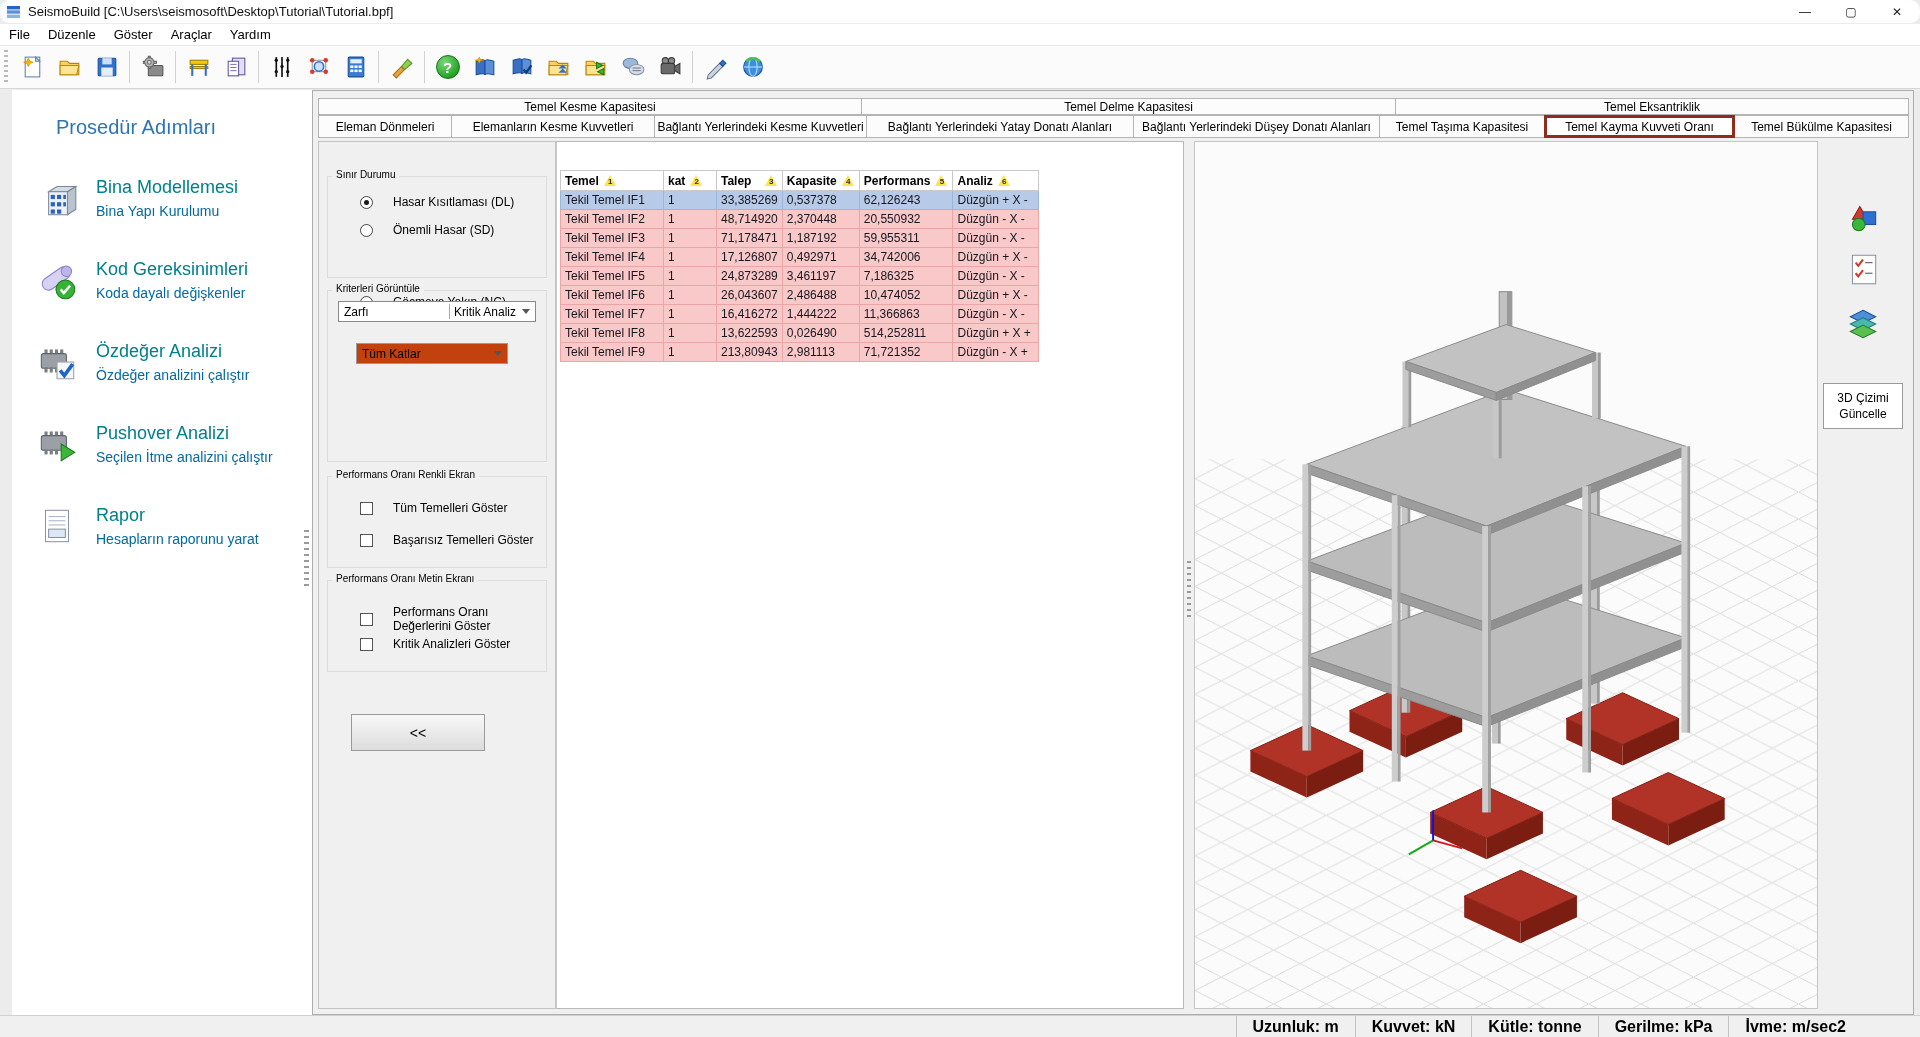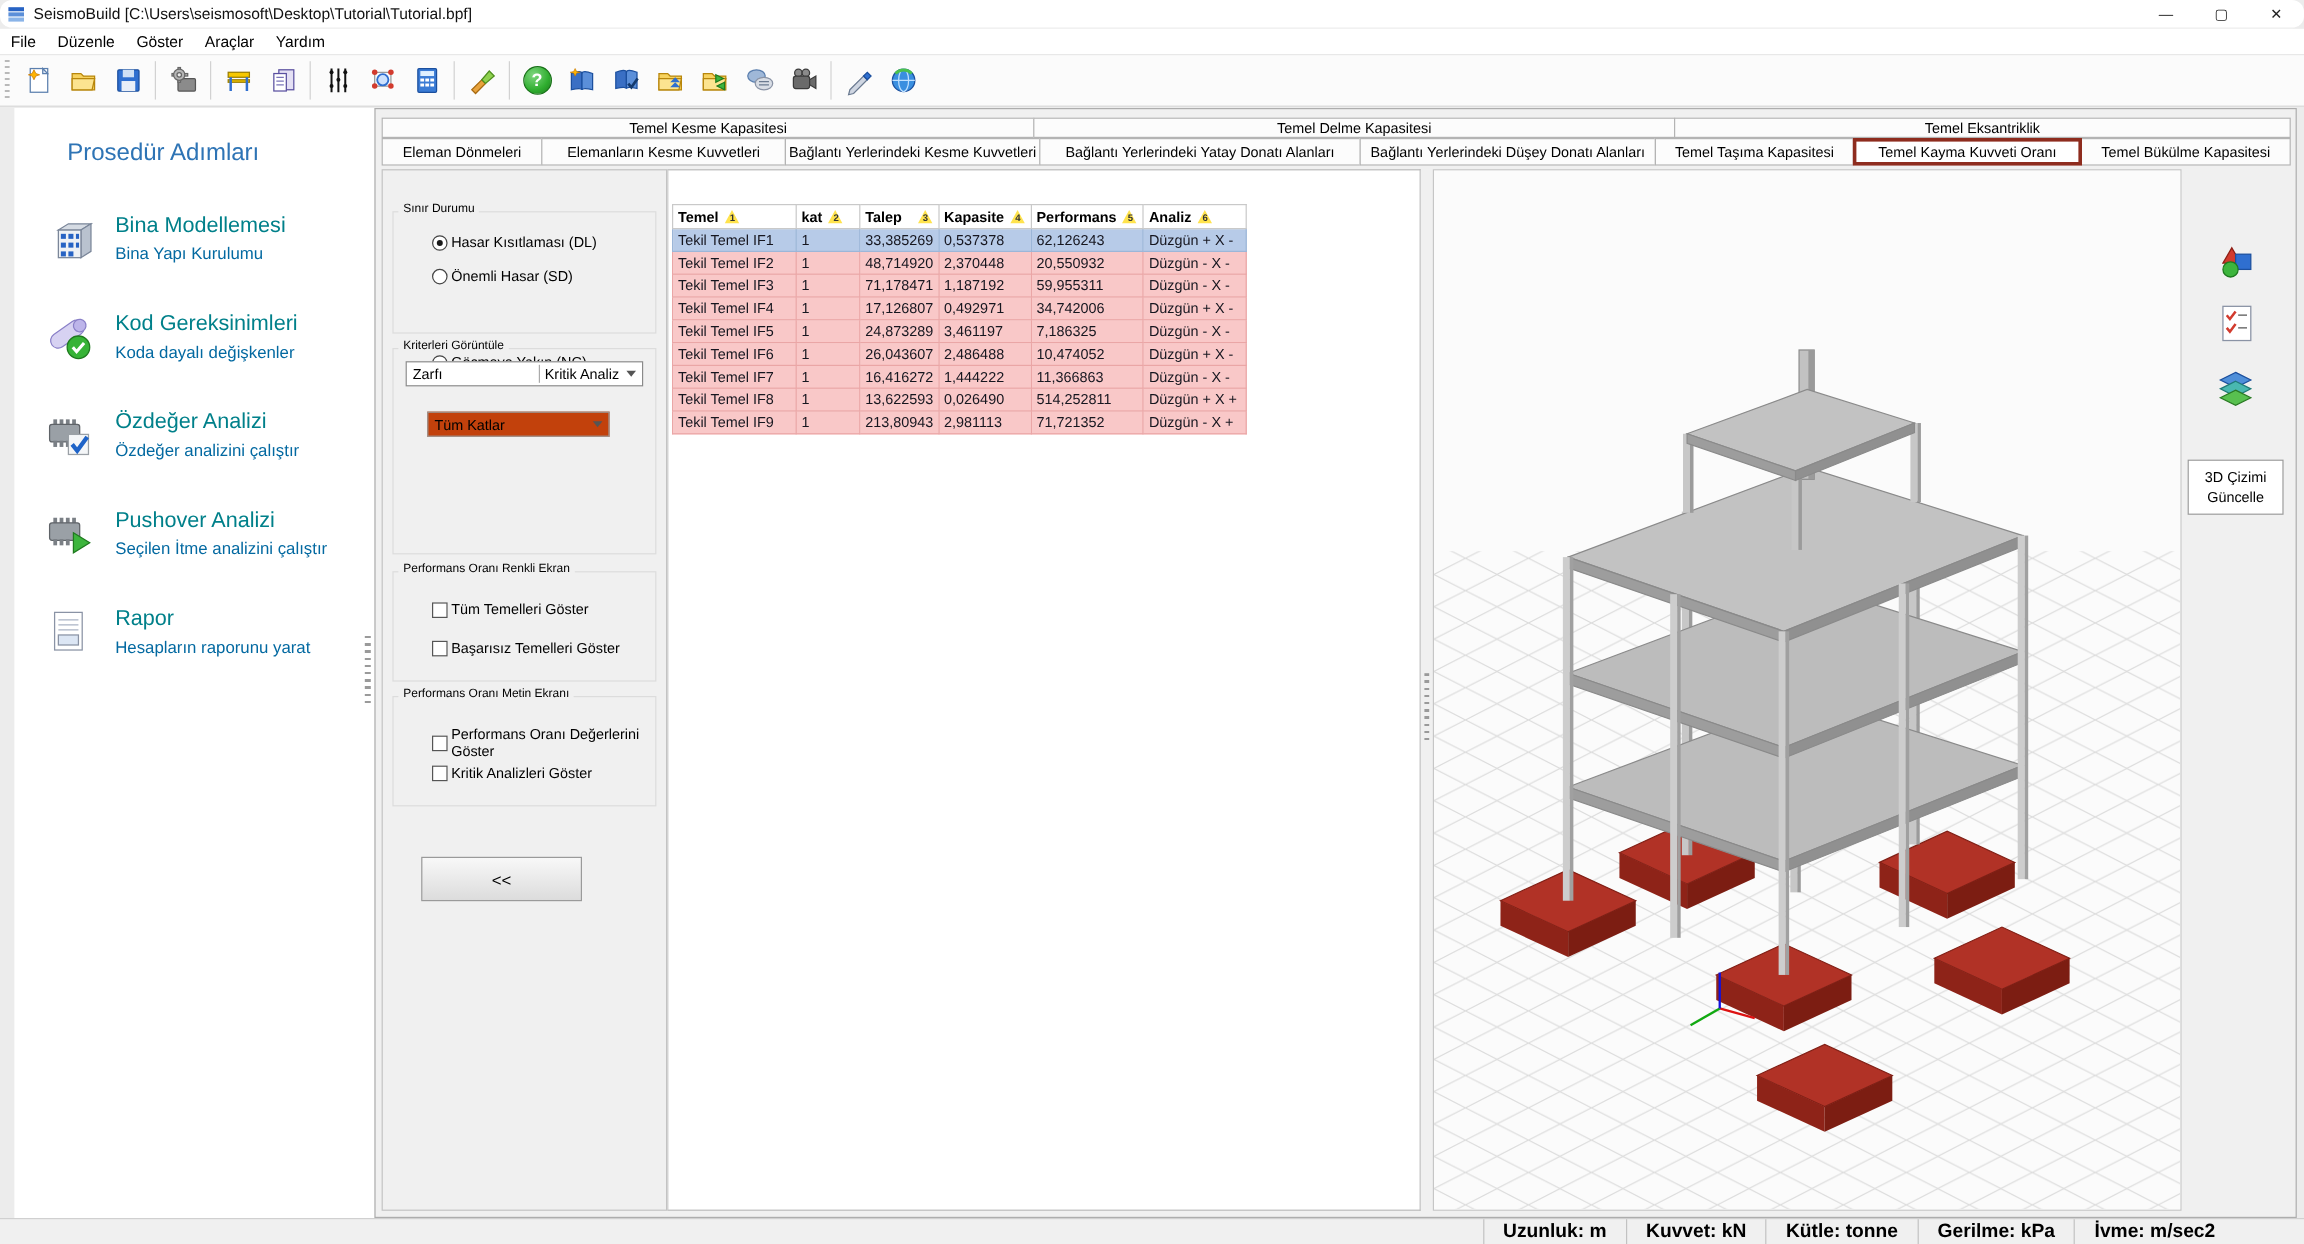--- a/index.html
+++ b/index.html
@@ -46,21 +46,21 @@
   .tabs{position:absolute;top:24px;left:5px;right:5px;height:23px;display:flex;}
   .tabg,.tab{display:flex;align-items:center;justify-content:center;background:#fcfcfc;
     border:1px solid #b4b4b4;font-size:12px;white-space:nowrap;overflow:hidden;margin-right:-1px;}
   .tab.selected{border:3px solid #8e2c1e;background:#fff;z-index:2;}
   .content{position:absolute;top:50px;left:5px;right:5px;bottom:5px;display:flex;}
 
   
   .control-panel{width:238px;background:#f0f0f0;border:1px solid #c3c3c3;position:relative;font-size:12px;}
   .group{position:absolute;left:8px;right:8px;border:1px solid #dcdcdc;}
   .group-label{position:absolute;top:-8px;left:4px;background:#f0f0f0;padding:0 4px;font-size:10px;}
-  .opt-row{display:flex;align-items:center;gap:3px;position:absolute;left:10px;padding-left:22px;}
+  .opt-row{display:flex;align-items:center;gap:20px;position:absolute;left:10px;padding-left:22px;}
   .radio{width:13px;height:13px;border:1px solid #444;border-radius:50%;background:#fff;position:relative;flex:0 0 13px;}
   .radio.checked::after{content:"";position:absolute;inset:3px;border-radius:50%;background:#1a1a1a;}
   .checkbox{width:13px;height:13px;border:1px solid #555;background:#fff;flex:0 0 13px;}
   .combo{position:absolute;left:10px;right:10px;height:21px;background:#fff;border:1px solid #8a8a8a;
     display:flex;align-items:center;padding-left:5px;}
   .combo .cv{flex:1;}
   .combo .cdiv{width:1px;height:15px;background:#aaa;margin-right:4px;}
   .chev{width:0;height:0;border-left:4px solid transparent;border-right:4px solid transparent;
     border-top:5px solid #555;margin:0 5px 0 6px;}
   .select{position:absolute;left:28px;width:152px;height:21px;background:#c2410c;border:1px solid #9a9a9a;

